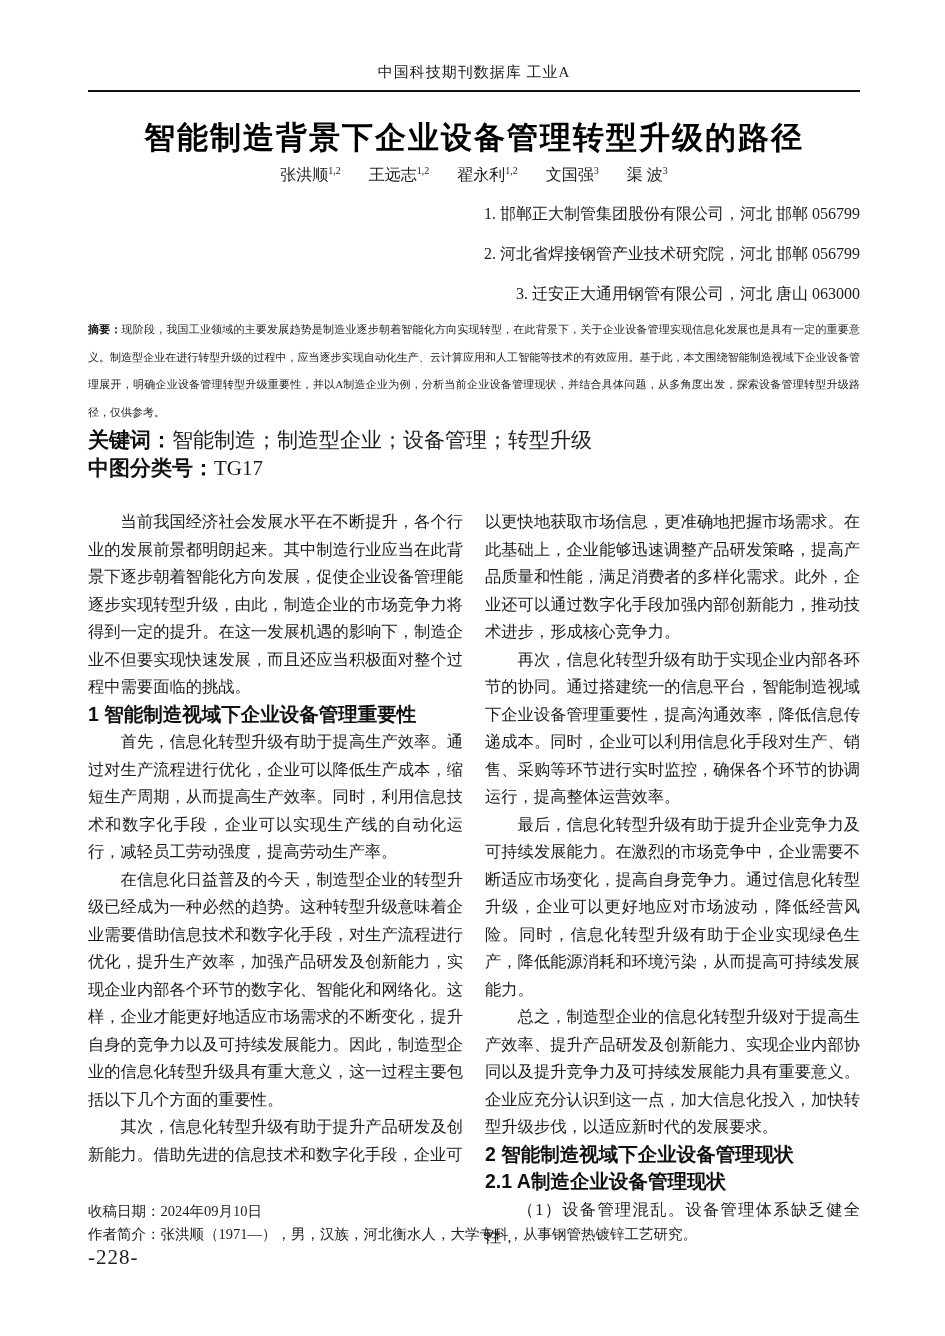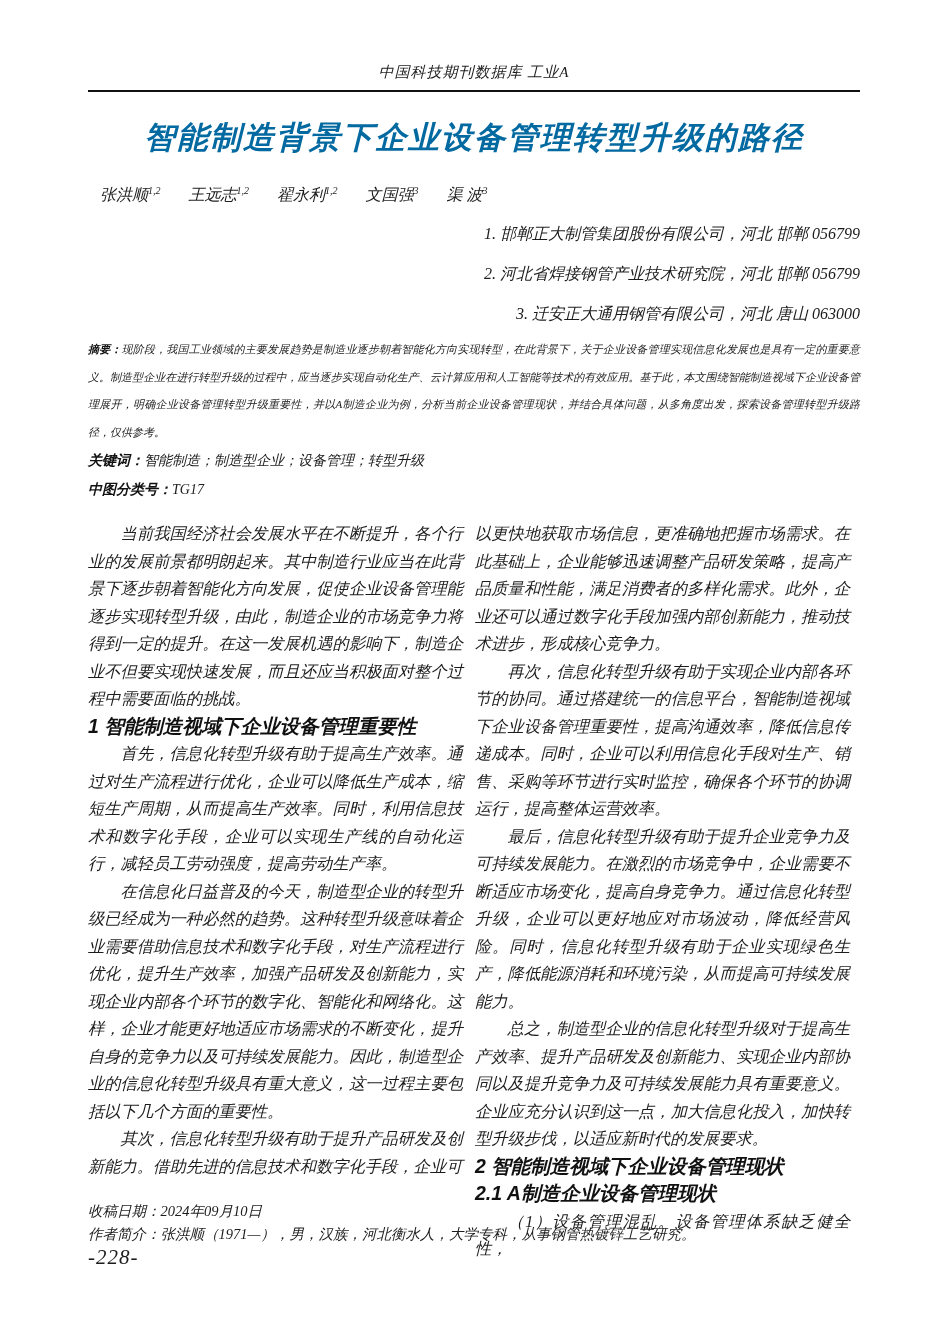--- a/index.html
+++ b/index.html
@@ -1,15 +1,15 @@
 <!DOCTYPE html>
 <html lang="zh"><head>
 <meta charset="utf-8">
 <style>
-  * { margin: 0; padding: 0; box-sizing: border-box; font-style: italic; }
+  * { margin: 0; padding: 0; box-sizing: border-box; }
   html, body { background: #ffffff; }
   body {
     font-family: "Liberation Serif", serif;
     color: #1c1c1c;
     -webkit-font-smoothing: antialiased;
   }
   .page {
     position: relative;
     width: 945px;
     height: 1336px;
@@ -32,56 +32,56 @@
     width: 100%;
   }
   .paper-title {
     margin-top: 24px;
     text-align: center;
     font-family: "Liberation Sans", sans-serif;
     font-weight: 700;
     font-size: 31px;
     line-height: 44px;
     letter-spacing: 2px;
-    color: #0369a1;
+    color: #000000;
   }
   .authors {
-    margin-top: 20px;
-    text-align: left;
+    margin-top: 0;
+    text-align: center;
     font-size: 16px;
     line-height: 22px;
   }
   .author { margin: 0 12px; white-space: nowrap; }
   .author sup { font-size: 10px; }
   .affiliations {
     margin-top: 8px;
     text-align: right;
     font-size: 16px;
     line-height: 40px;
   }
   .abstract {
     margin-top: 2px;
     font-size: 11px;
     line-height: 27.5px;
     text-align: justify;
   }
   .meta-line {
-    font-size: 14px;
+    font-size: 21px;
     line-height: 28px;
     text-align: left;
   }
   .label {
     font-family: "Liberation Sans", sans-serif;
     font-weight: 700;
     color: #111111;
   }
   .columns {
     display: flex;
-    gap: 12px;
-    margin-top: 16px;
+    gap: 22px;
+    margin-top: 26px;
   }
   .col {
     width: 375px;
     font-size: 16.3px;
     line-height: 27.5px;
     text-align: justify;
   }
   .para { text-indent: 2em; }
   .para.cont { text-indent: 0; }
   .section {

